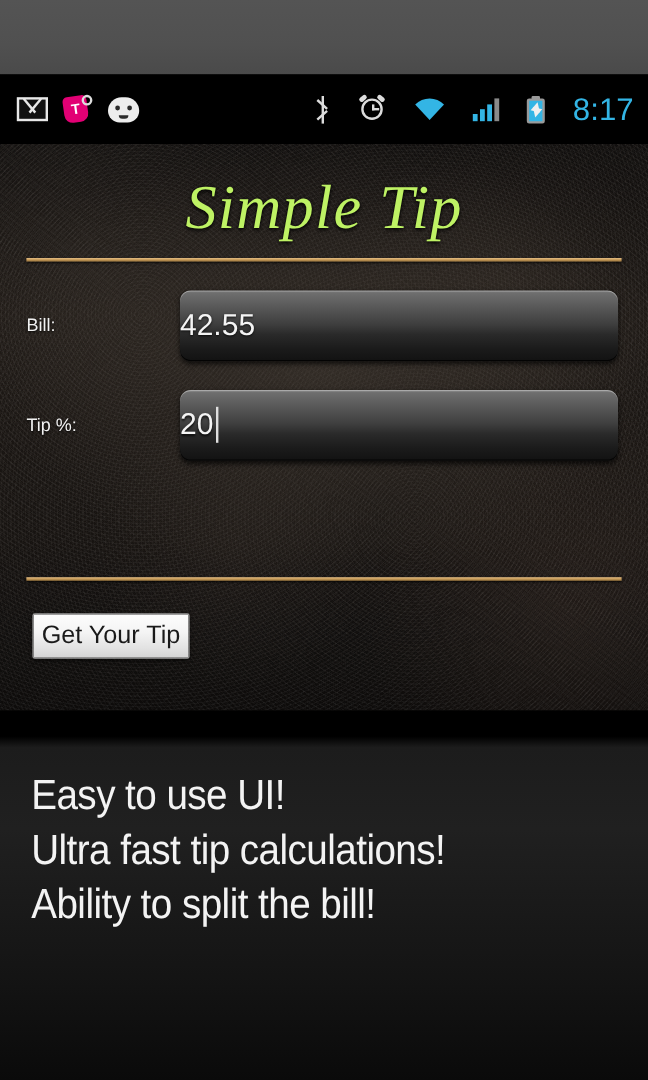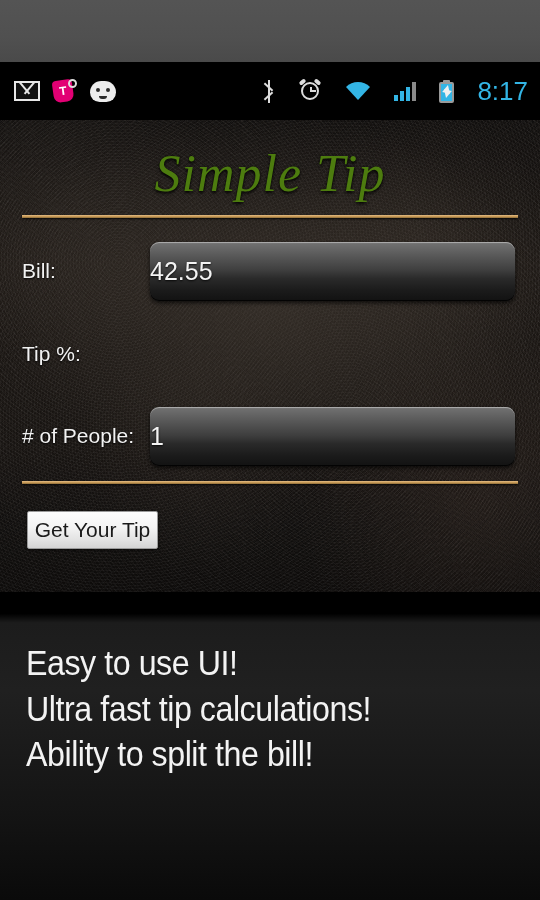--- a/index.html
+++ b/index.html
@@ -160,21 +160,21 @@
       linear-gradient(180deg,#14110f 0%, #221d19 30%, #1b1714 70%, #0d0b0a 100%);
     overflow:hidden;
   }
 
   .app-title {
     position:absolute; left:0; top:144px; width:540px;
     text-align:center;
     font-family:"Liberation Serif", serif;
     font-style:italic;
     font-size:52px;
-    color:#4d7c0f;
+    color:#bef264;
     text-shadow:0 2px 3px rgba(0,0,0,.85), 0 0 2px rgba(0,0,0,.6);
     letter-spacing:1px;
   }
 
   .rule {
     position:absolute; left:22px; width:496px; height:3px;
     background:linear-gradient(180deg,#e3bd85 0%, #c79a57 50%, #8a6a38 100%);
     box-shadow:0 1px 2px rgba(0,0,0,.8);
   }
   .rule.top { top:215px; }
@@ -184,21 +184,21 @@
   .row {
     position:absolute; left:0; width:540px; height:60px;
     display:flex; align-items:center;
   }
   .row.r1 { top:241px; }
   .row.r2 { top:324px; }
   .row.r3 { top:406px; }
 
   .row-label {
     position:absolute; left:22px;
-    color:#f2f2f2; font-size:21px;
+    color:#f2f2f2; font-size:15px;
     font-family:"Liberation Sans", sans-serif;
     text-shadow:0 1px 2px rgba(0,0,0,.9);
   }
 
   .field {
     position:absolute; left:150px; width:365px; height:59px;
     border-radius:9px;
     background:linear-gradient(180deg,
       #7e7e7e 0%, #6e6e6e 4%, #5c5c5c 20%,
       #3e3e3e 48%, #2a2a2a 62%, #1b1b1b 82%, #121212 100%);
@@ -315,28 +315,26 @@
 
   <div class="row r1">
     <span class="row-label">Bill:</span>
     <div class="field">
       <span class="field-text">42.55</span>
     </div>
   </div>
 
   <div class="row r2">
     <span class="row-label">Tip %:</span>
-  </div>
-
-  <div class="row r3">
-    <span class="row-label"># of People:</span>
     <div class="field">
-      <span class="field-text">1</span>
+      <span class="field-text">20</span>
+        <span class="caret"></span>
     </div>
   </div>
+
 
   <div class="rule bottom"></div>
 
   <div class="btn primary">Get Your Tip</div>
 
   <div class="desc">
     <div class="desc-line">Easy to use UI!</div>
     <div class="desc-line">Ultra fast tip calculations!</div>
     <div class="desc-line">Ability to split the bill!</div>
   </div>

